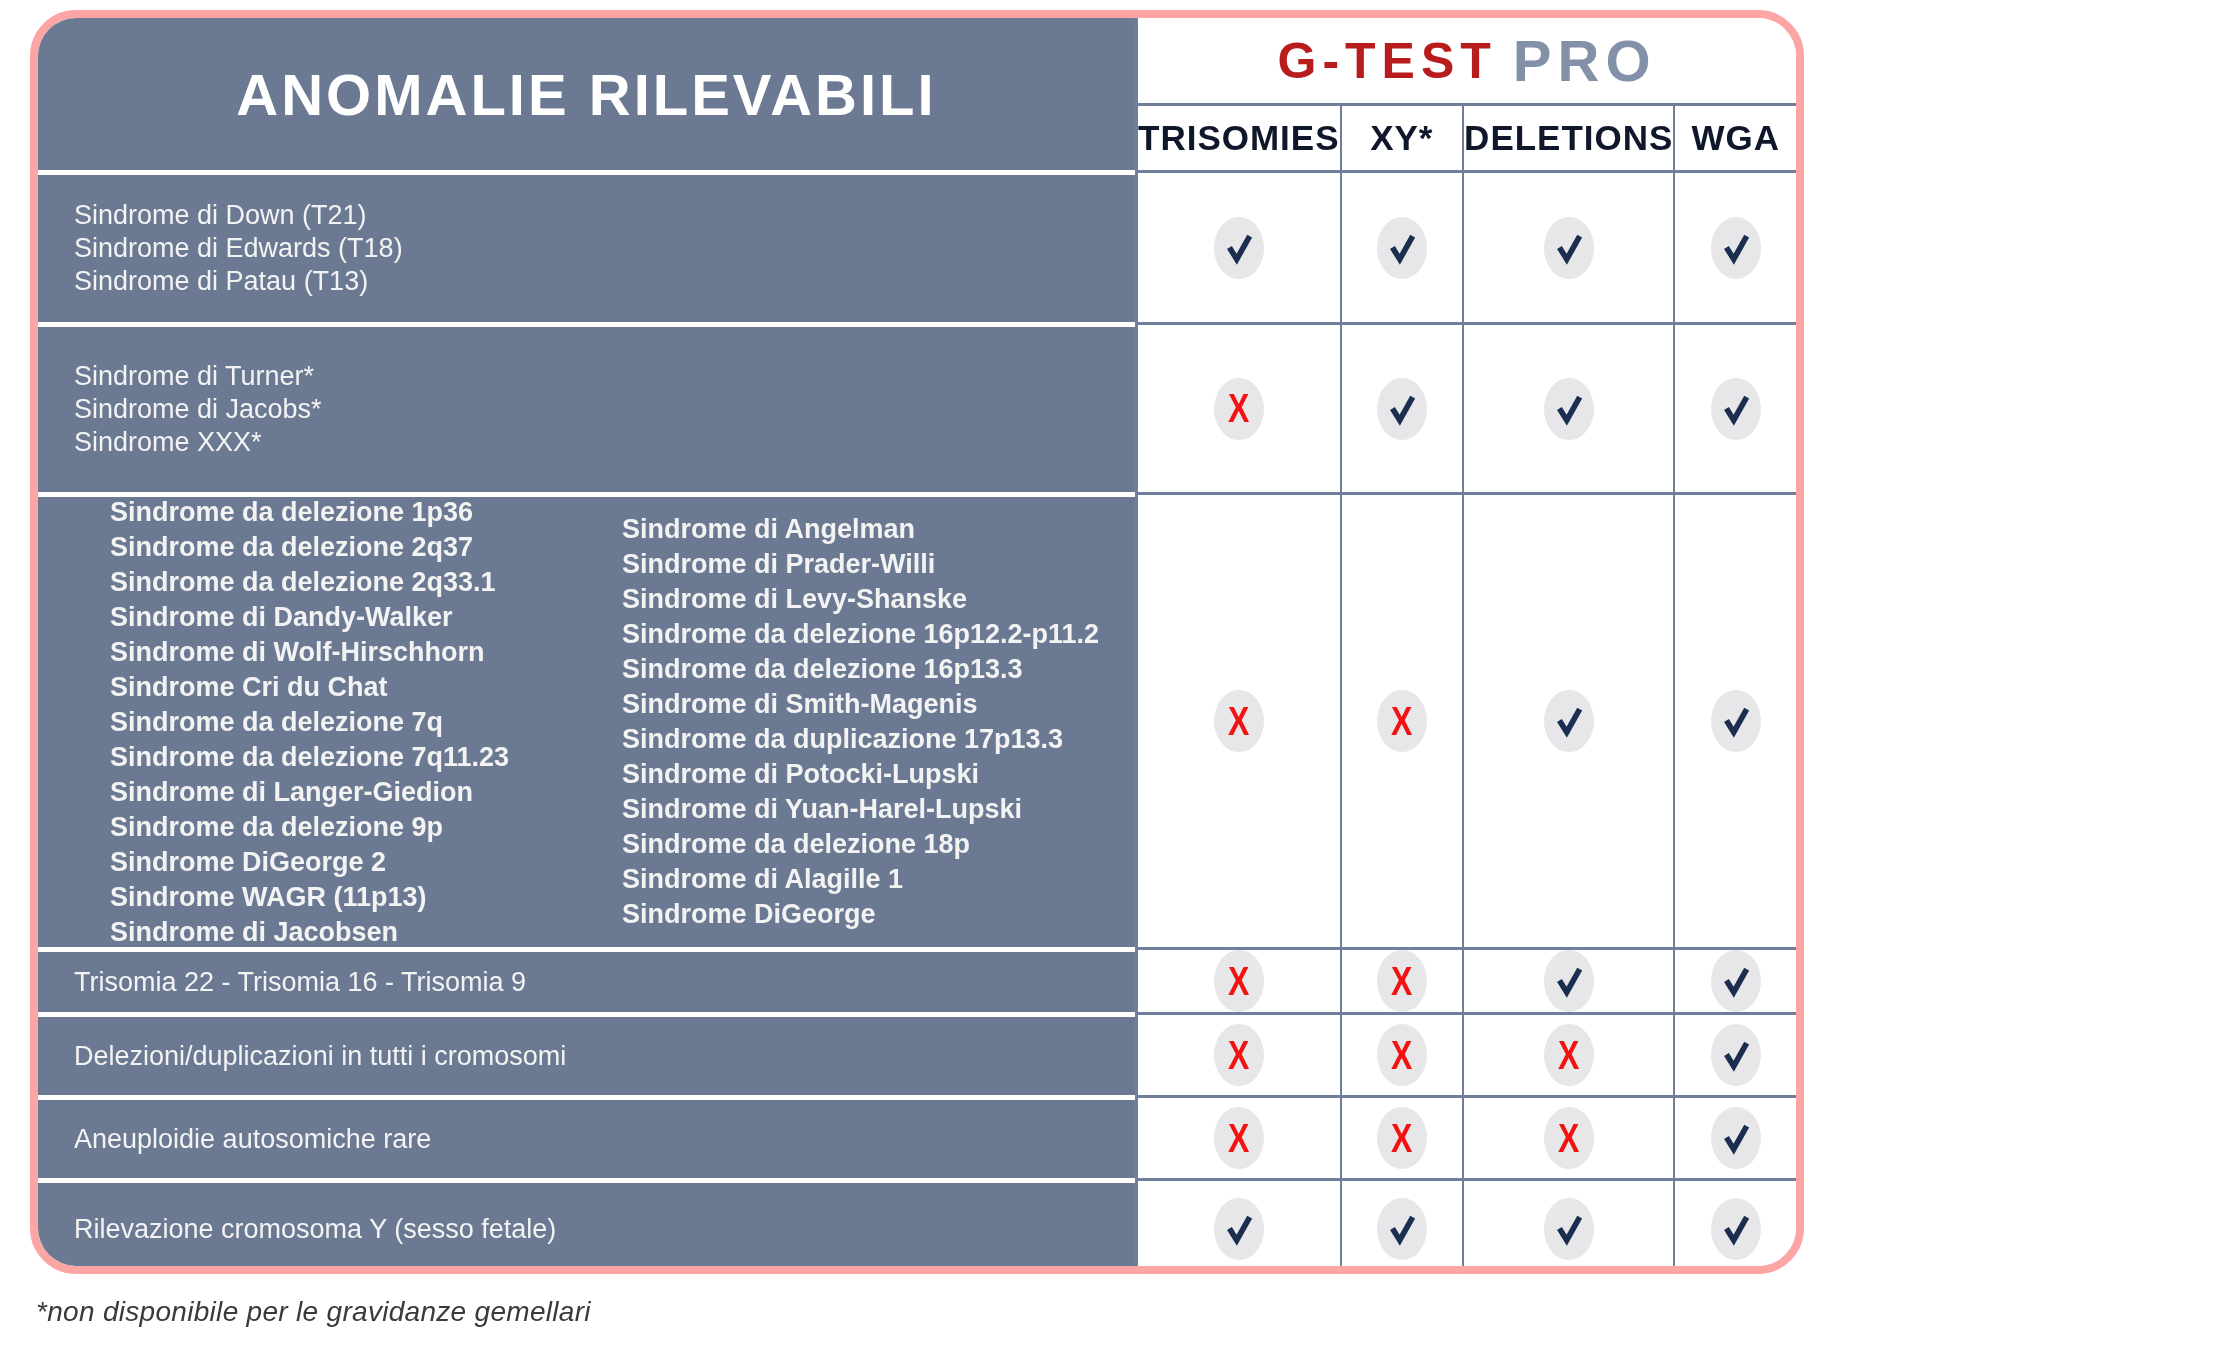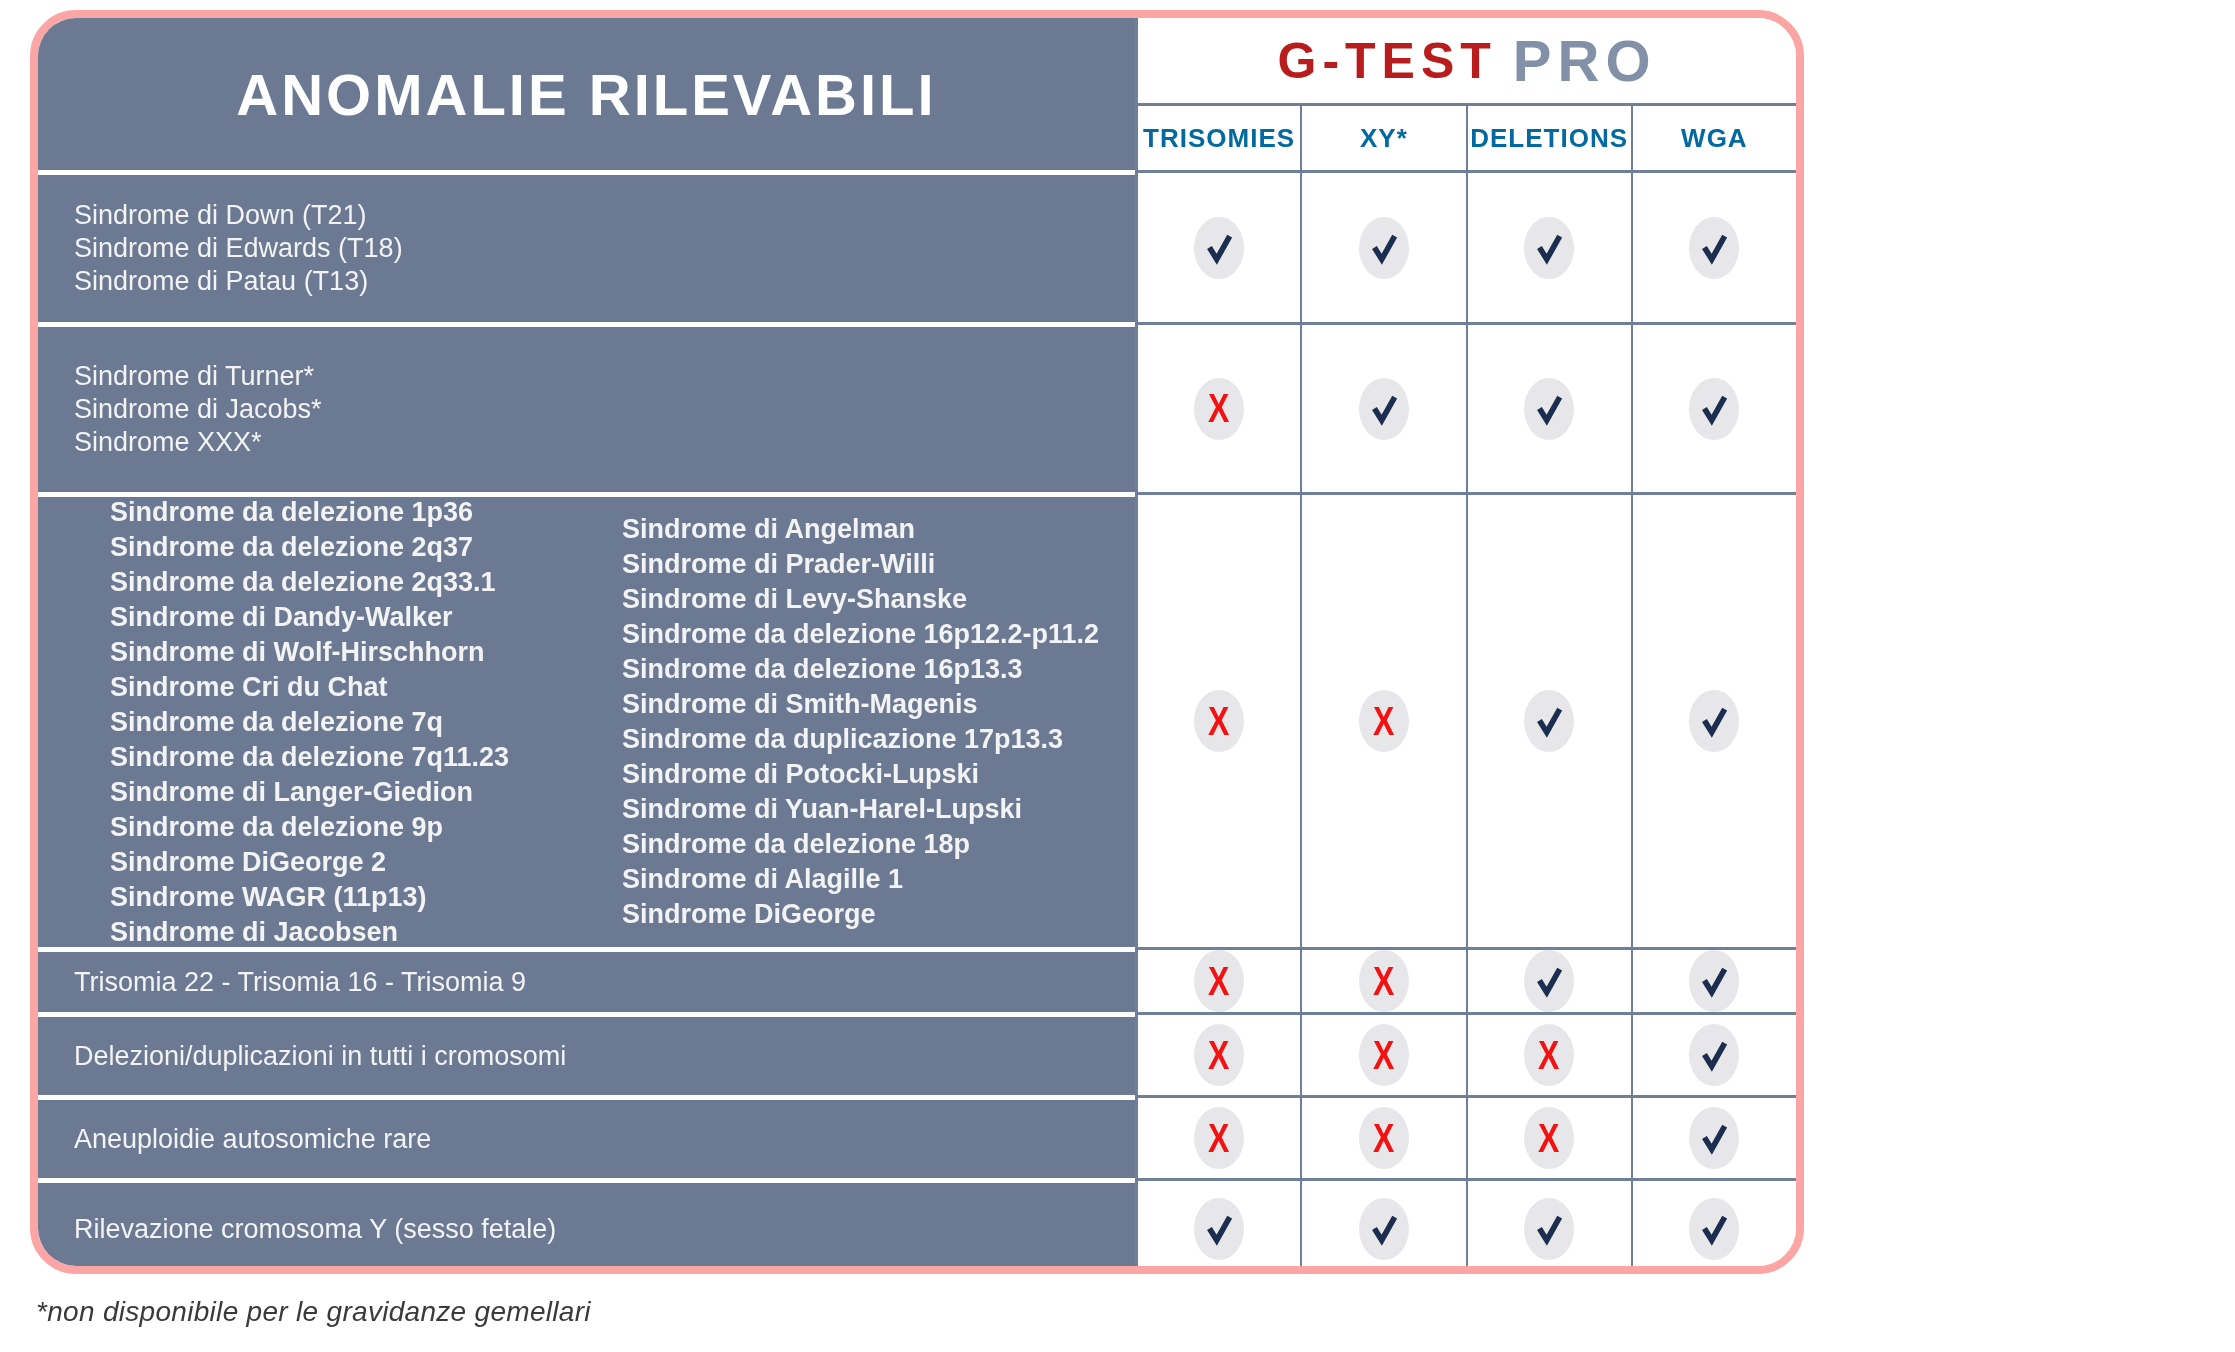--- a/index.html
+++ b/index.html
@@ -26,21 +26,21 @@
   .product-header{
     grid-column:2/6;grid-row:1;background:#ffffff;
     border-left:3px solid #6F7F9A;border-bottom:3px solid #6F7F9A;box-sizing:border-box;
     display:flex;align-items:center;justify-content:center;gap:16px;
   }
   .product-primary{color:#b91c1c;font-size:50px;font-weight:700;letter-spacing:6px;}
   .product-secondary{color:#8290A8;font-size:58px;font-weight:800;letter-spacing:6px;}
   .col-header{
     grid-row:2;background:#ffffff;box-sizing:border-box;
     display:flex;align-items:center;justify-content:center;
-    color:#0369a1;font-size:26px;font-weight:800;letter-spacing:1px;
+    color:#0f172a;font-size:35px;font-weight:800;letter-spacing:1px;
     border-left:2px solid #6F7F9A;
   }
   .col-header.c0{grid-column:2;border-left:3px solid #6F7F9A;}
   .col-header.c1{grid-column:3;}
   .col-header.c2{grid-column:4;}
   .col-header.c3{grid-column:5;}
   
   .label-cell{
     grid-column:1;background:#6B7A92;box-sizing:border-box;
     border-top:5px solid #FFFFFF;

